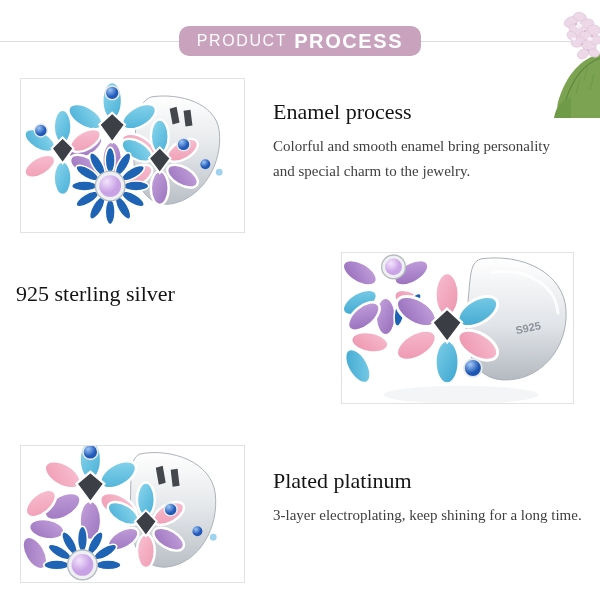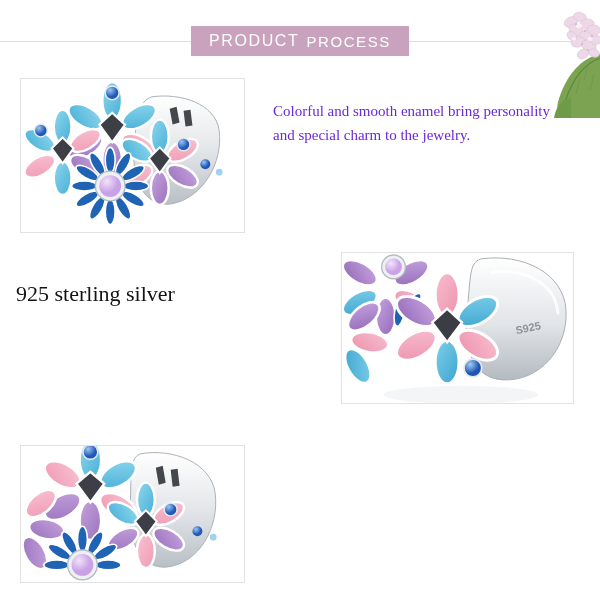--- a/index.html
+++ b/index.html
@@ -36,23 +36,24 @@
     color: #ffffff;
     height: 30px;
     padding: 0 18px;
     display: flex;
     align-items: center;
     justify-content: center;
     gap: 7px;
     font-family: "Liberation Sans", "DejaVu Sans", sans-serif;
     letter-spacing: 1.6px;
     white-space: nowrap;
+    border-radius: 10px;
   }
   .banner-light { font-size: 16px; font-weight: 300; opacity: .96; }
-  .banner-bold  { font-size: 15px; font-weight: 400; }
+  .banner-bold  { font-size: 20px; font-weight: 700; }
 
   
   .floral {
     position: absolute;
     top: 6px;
     right: 0;
     width: 84px;
     height: 112px;
     pointer-events: none;
   }
@@ -69,21 +70,21 @@
   .block-title {
     font-size: 22px;
     font-weight: 400;
     color: #141414;
     line-height: 1.2;
     margin-bottom: 9px;
     white-space: nowrap;
   }
   .block-body {
     font-size: 15px;
-    color: #6d28d9;
+    color: #404040;
     line-height: 1.62;
   }
 
   
   #frame-1 { left: 20px; top: 78px; width: 225px; height: 155px; }
   #text-1  { left: 273px; top: 99px; width: 300px; }
   
   #text-2  { left: 16px;  top: 281px; width: 300px; }
   #frame-2 { left: 341px; top: 252px; width: 233px; height: 152px; }
   
@@ -231,20 +232,21 @@
           <ellipse cx="-23" cy="-13" rx="5" ry="13" transform="rotate(120 -23 -13)"></ellipse>
           <ellipse cx="-13" cy="-22" rx="5" ry="13" transform="rotate(150 -13 -22)"></ellipse>
         </g>
         <circle cx="0" cy="0" r="15" fill="#eef0f2" stroke="#b6bcc2" stroke-width="1.4"></circle>
         <circle cx="0" cy="0" r="11" fill="url(#gemL)"></circle>
       </g>
     </svg>
   </div>
 
   <div class="text-block" id="text-1">
+    <div class="block-title">Enamel process</div>
     <div class="block-body"> Colorful and smooth enamel bring personality and special charm to the jewelry.</div>
   </div>
 
   <div class="text-block" id="text-2">
     <div class="block-title">925 sterling silver</div>
   </div>
 
   <div class="photo-frame" id="frame-2">
     <svg class="photo-inner" viewBox="0 0 233 152" preserveAspectRatio="xMidYMid slice" xmlns="http://www.w3.org/2000/svg">
       <defs>
@@ -408,14 +410,18 @@
           <ellipse cx="-23" cy="-13" rx="5" ry="13" transform="rotate(120 -23 -13)"></ellipse>
           <ellipse cx="-13" cy="-22" rx="5" ry="13" transform="rotate(150 -13 -22)"></ellipse>
           <ellipse cx="-26" cy="0" rx="5" ry="13" transform="rotate(90 -26 0)"></ellipse>
         </g>
         <circle cx="0" cy="0" r="15" fill="#eef0f2" stroke="#b6bcc2" stroke-width="1.4"></circle>
         <circle cx="0" cy="0" r="11" fill="url(#gemL3)"></circle>
       </g>
     </svg>
   </div>
 
+  <div class="text-block" id="text-3">
+    <div class="block-title">Plated platinum</div>
+    <div class="block-body">3-layer electroplating, keep shining for a long time.</div>
+  </div>
 
 </div>
 
 </body></html>

